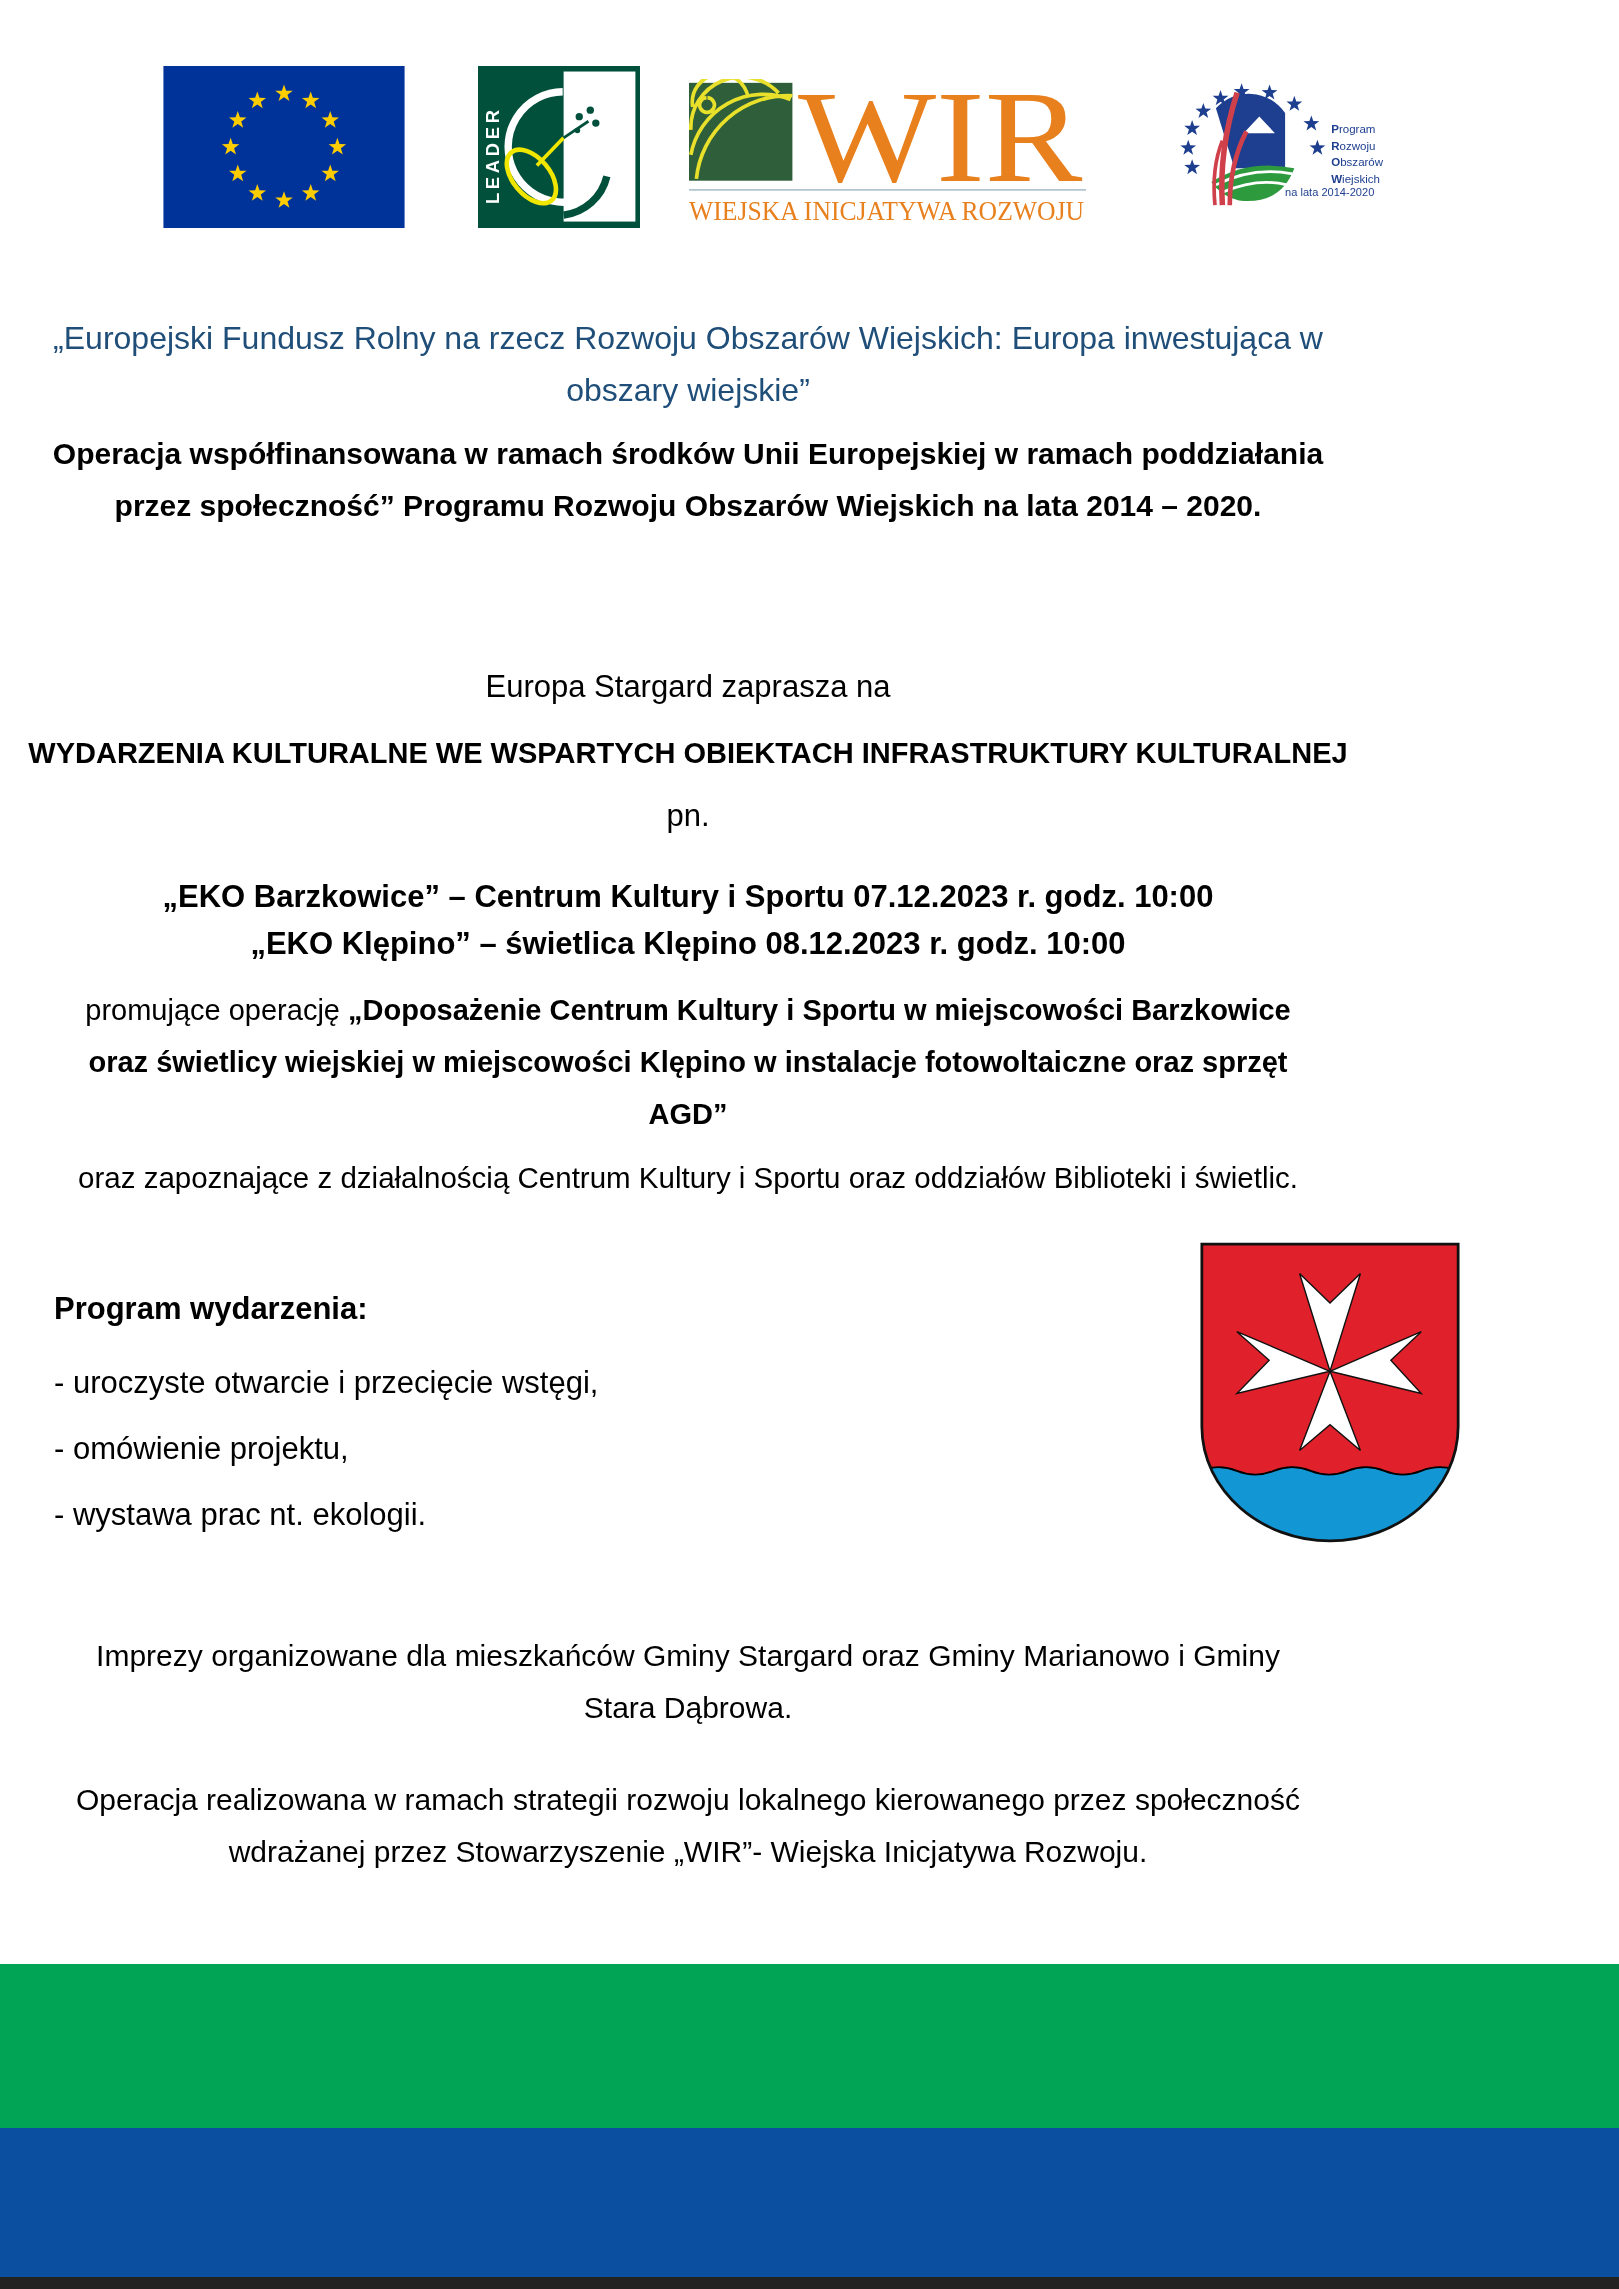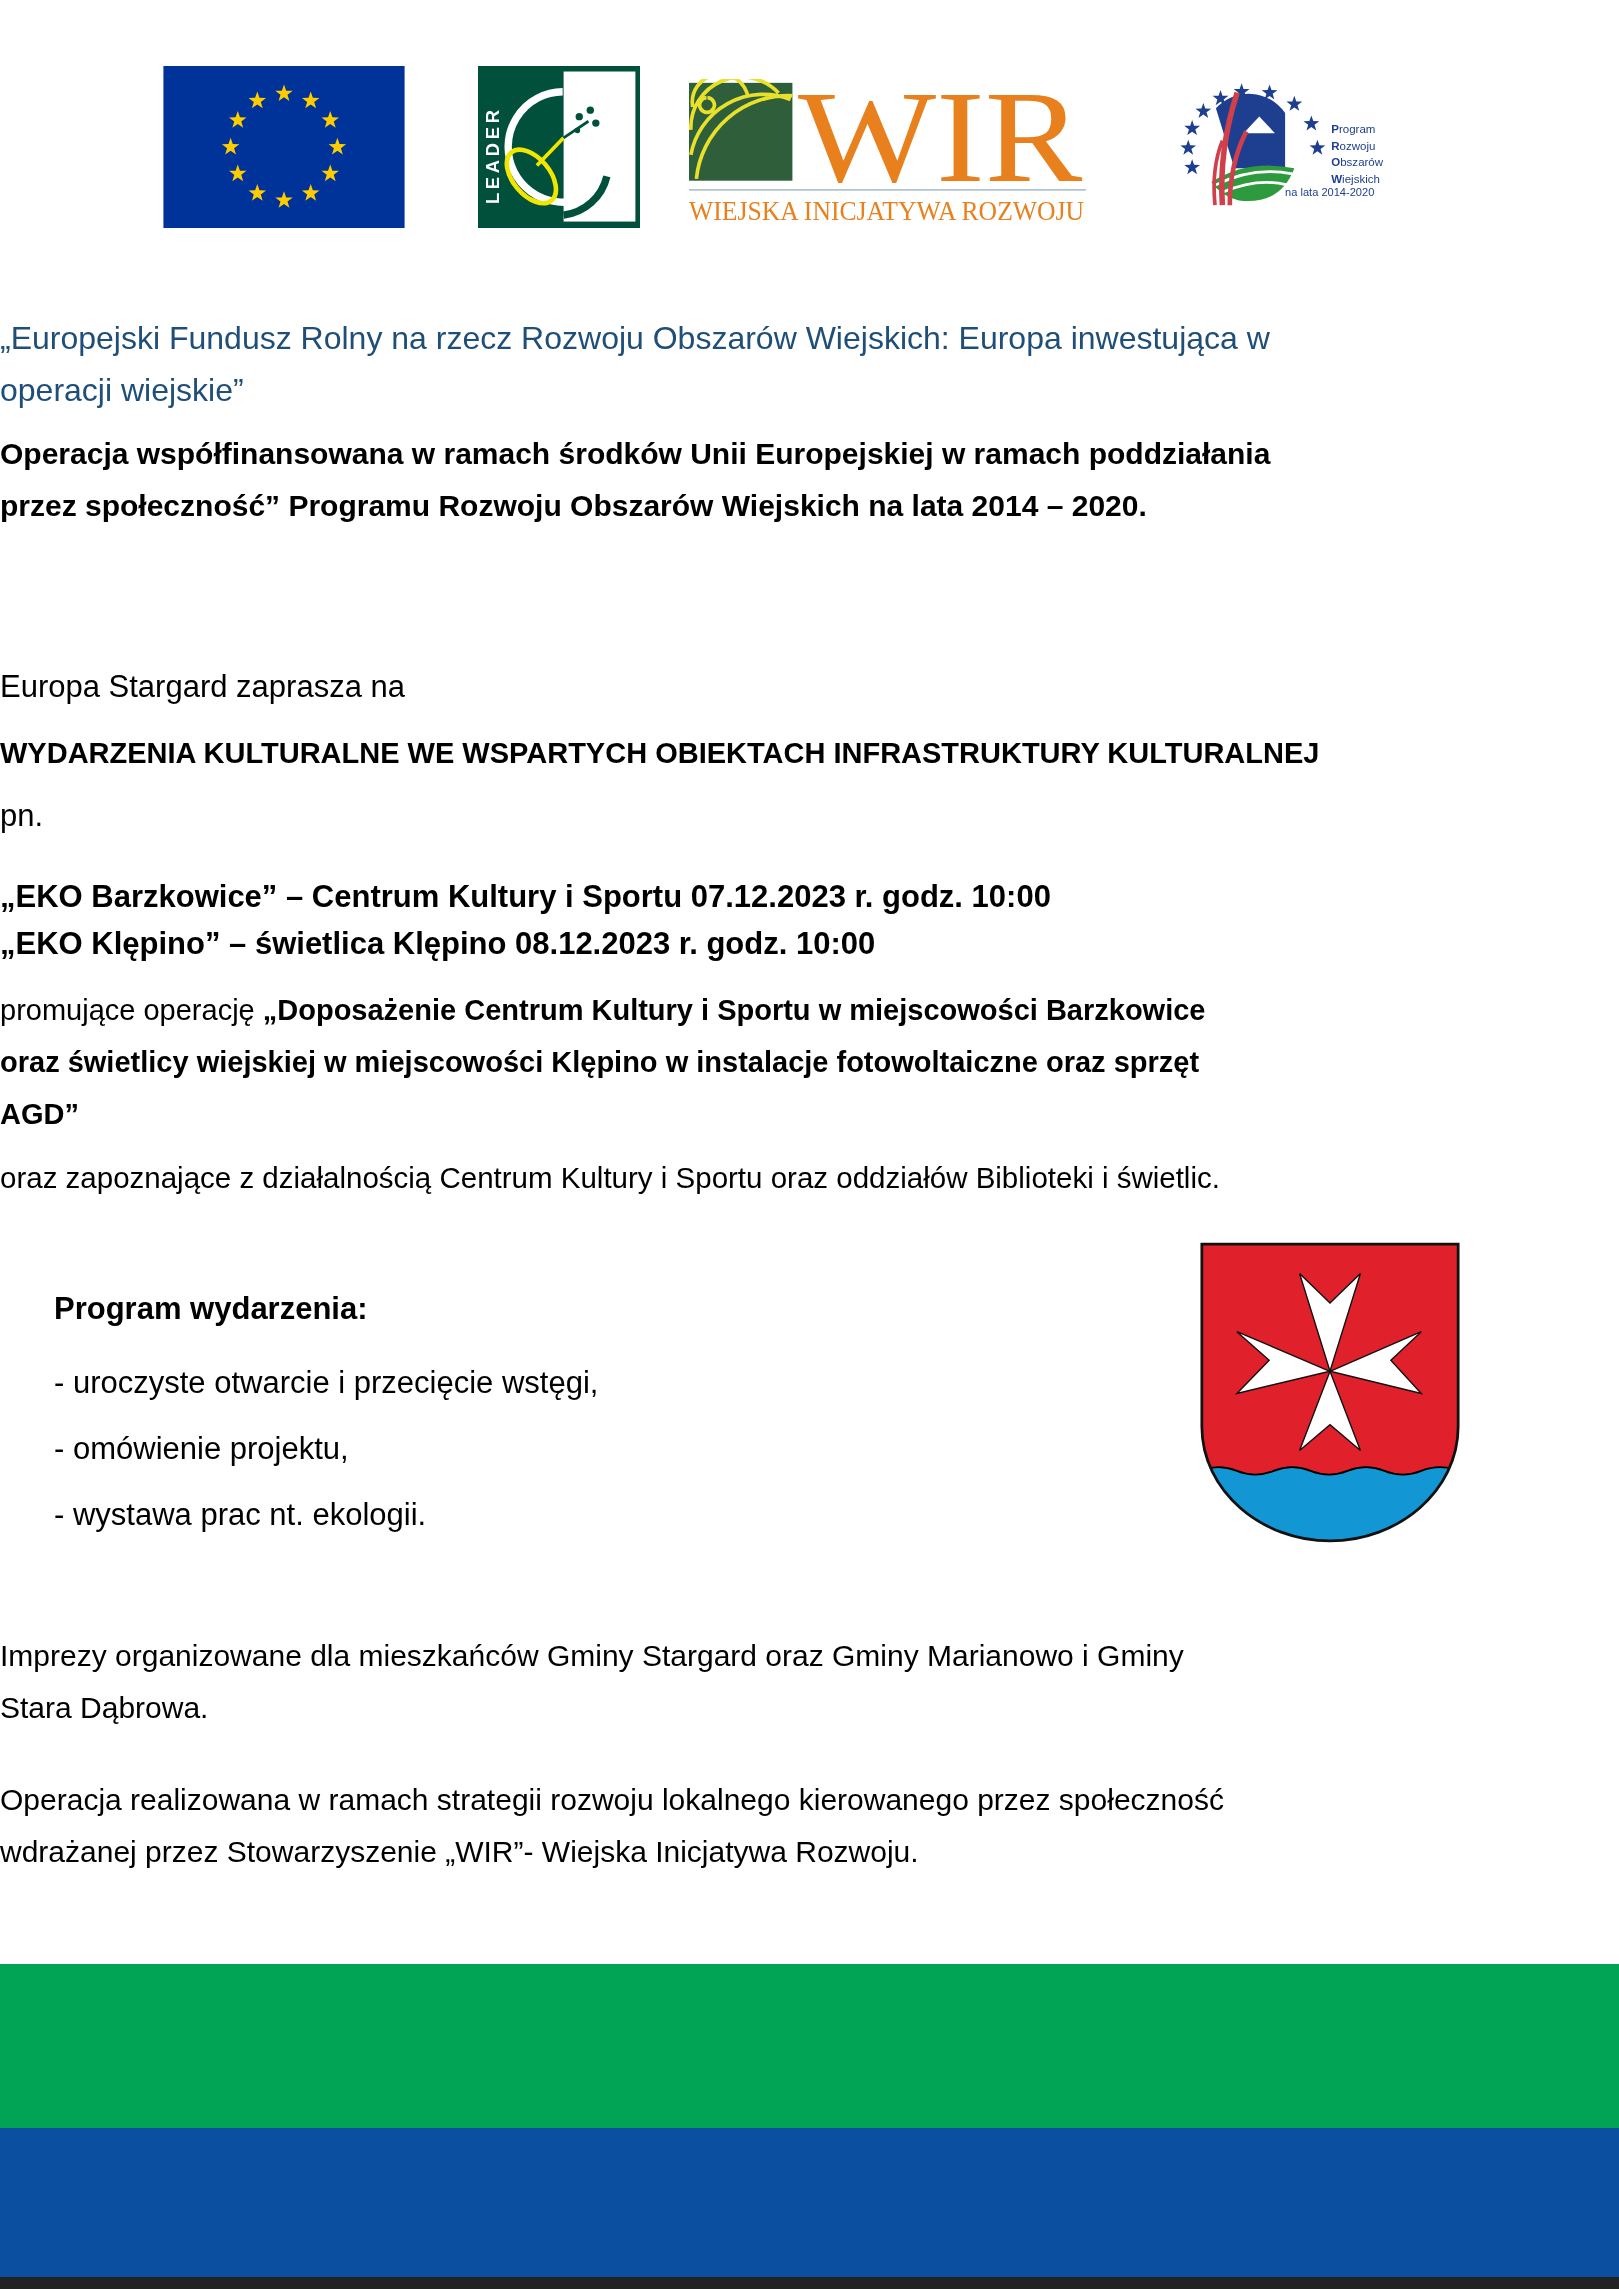--- a/index.html
+++ b/index.html
@@ -1,19 +1,19 @@
 <!DOCTYPE html>
 <html style="font-size:14.8px"><head>
 <meta charset="utf-8">
 <style>
   html, body { margin: 0; padding: 0; background: #ffffff; }
   body { width: 1620px; height: 2290px; position: relative; overflow: hidden;
          font-family: "Liberation Sans", "DejaVu Sans", sans-serif; color: #000; }
   .abs { position: absolute; }
-  .center { left: 0; width: 1376px; }
+  .center { left: 0; width: 1376px; text-align: center; }
   .line { white-space: nowrap; }
 
   
   #eu-flag { left: 163px; top: 66px; width: 242px; height: 162px; }
   #leader-logo { left: 478px; top: 66px; width: 162px; height: 162px; }
   #wir-logo { left: 689px; top: 79px; width: 397px; height: 148px; }
   #prow-logo { left: 1165px; top: 76px; width: 231px; height: 143px; }
 
   .headline-blue { color: #1f4e79; font-size: 32px; line-height: 52px; }
   .bold-block { font-weight: bold; font-size: 30px; line-height: 52px; }
@@ -99,21 +99,21 @@
         <text x="180" y="80"><tspan font-weight="bold">R</tspan><tspan>ozwoju</tspan></text>
         <text x="180" y="98"><tspan font-weight="bold">O</tspan><tspan>bszarów</tspan></text>
         <text x="180" y="116"><tspan font-weight="bold">W</tspan><tspan>iejskich</tspan></text>
       </g>
     <text x="130" y="130" font-family="Liberation Sans, sans-serif" font-size="12" fill="#1e3f8f">na lata 2014-2020</text>
   </svg>
 </div>
 
 <div class="abs center headline-blue" style="top:312px;">
   <div class="line">„Europejski Fundusz Rolny na rzecz Rozwoju Obszarów Wiejskich: Europa inwestująca w</div>
-  <div class="line">operacji wiejskie”</div>
+  <div class="line">obszary wiejskie”</div>
 </div>
 
 <div class="abs center bold-block" style="top:428px;">
   <div class="line">Operacja współfinansowana w ramach środków  Unii Europejskiej w ramach poddziałania</div>
   <div class="line">przez społeczność” Programu Rozwoju Obszarów Wiejskich na lata 2014 – 2020.</div>
 </div>
 
 <div class="abs center regular line" style="top:661px;">Europa Stargard zaprasza na</div>
 <div class="abs center boldline line" style="top:727px; font-size:29px;">WYDARZENIA KULTURALNE WE WSPARTYCH OBIEKTACH INFRASTRUKTURY KULTURALNEJ</div>
 <div class="abs center regular line" style="top:790px;">pn.</div>

